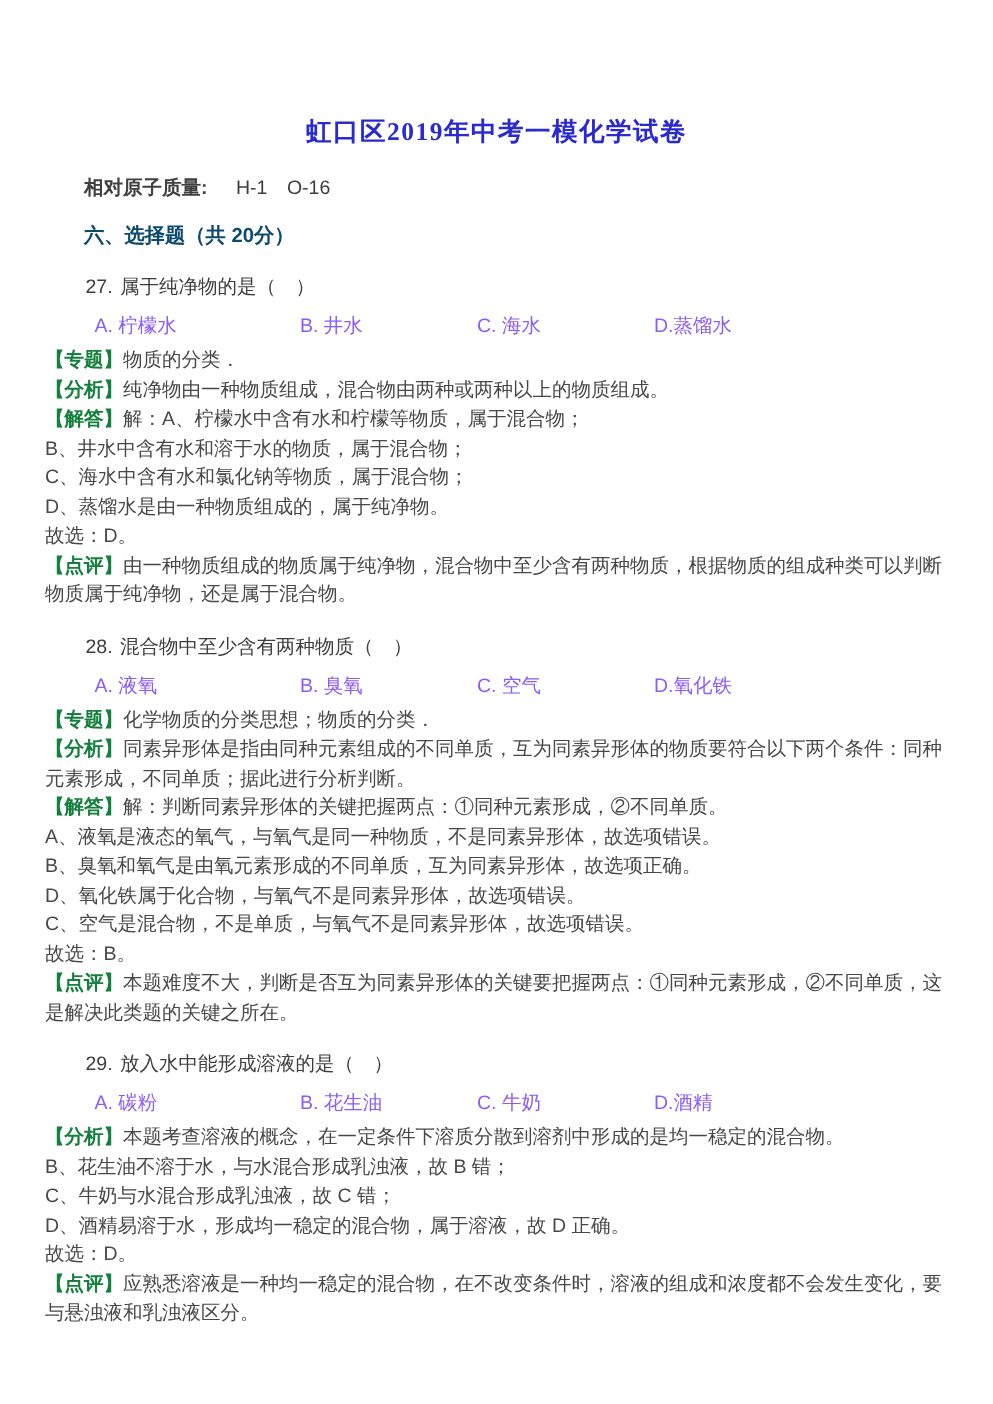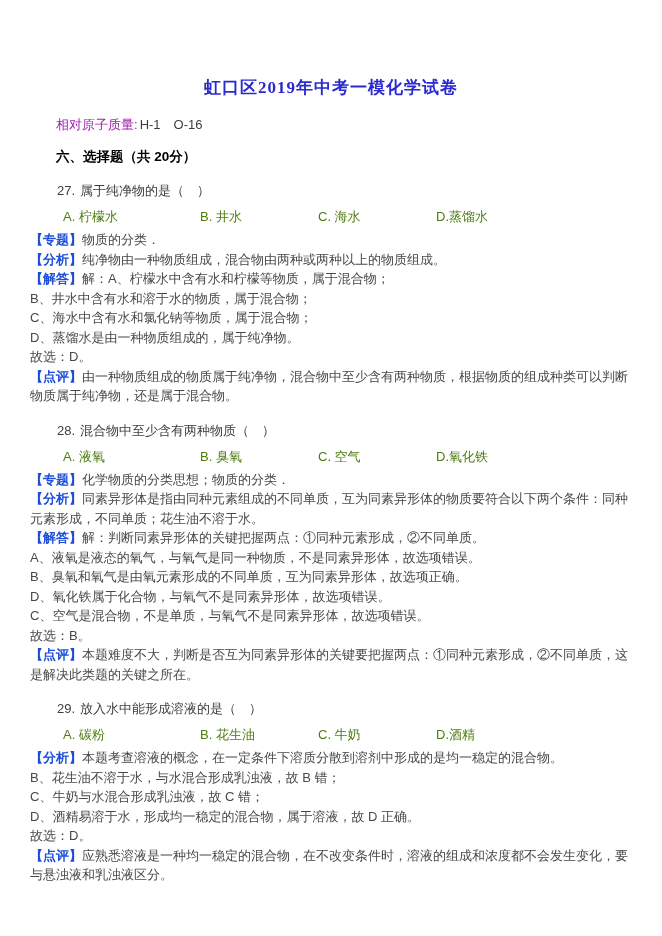--- a/index.html
+++ b/index.html
@@ -21,51 +21,51 @@
     font-weight: 700;
     letter-spacing: 1px;
     color: #2a2ace;
     font-family: "Liberation Serif", serif;
   }
   .atomic {
     margin: 17px 0 0 26px;
     font-size: 13px;
     color: #3e3e3e;
   }
-  .atomic-label { font-weight: 400; color: #a21caf; margin-right: 2px; }
+  .atomic-label { font-weight: 700; color: #404040; margin-right: 19px; }
   .section-heading {
     margin: 14px 0 0 26px;
     font-size: 13.5px;
     font-weight: 700;
-    color: #000000;
+    color: #0c4a6e;
   }
   .question { margin: 0; }
   .stem {
     margin: 16px 0 0 27px;
     font-size: 13px;
     color: #3e3e3e;
   }
   .qnum { margin-right: 5px; }
   .options {
     display: flex;
     margin: 8px 0 4px 33px;
     font-size: 13px;
-    color: #4d7c0f;
+    color: #8b5cf6;
     white-space: nowrap;
   }
   .opt1 { width: 137px; }
   .opt2 { width: 118px; }
   .opt3 { width: 118px; }
   .para {
     margin: 0;
     font-size: 13px;
     line-height: 19.5px;
     color: #484848;
   }
-  .blabel { font-weight: 700; color: #1d4ed8; }
+  .blabel { font-weight: 700; color: #15803d; }
 </style>
 </head>
 <body>
 
 <div class="page">
 
   <h1 class="title">虹口区2019年中考一模化学试卷</h1>
 
   <p class="atomic"><span class="atomic-label">相对原子质量:</span><span>H-1　O-16</span></p>
 
@@ -91,21 +91,21 @@
 
   <section class="question">
     <p class="stem"><span class="qnum">28.</span><span>混合物中至少含有两种物质（　）</span></p>
     <div class="options">
       <span class="opt1">A. 液氧</span>
       <span class="opt2">B. 臭氧</span>
       <span class="opt3">C. 空气</span>
       <span class="opt4">D.氧化铁</span>
     </div>
     <p class="para"><span class="blabel">【专题】</span><span>化学物质的分类思想；物质的分类．</span></p>
-    <p class="para"><span class="blabel">【分析】</span><span>同素异形体是指由同种元素组成的不同单质，互为同素异形体的物质要符合以下两个条件：同种元素形成，不同单质；花生油不溶于水。</span></p>
+    <p class="para"><span class="blabel">【分析】</span><span>同素异形体是指由同种元素组成的不同单质，互为同素异形体的物质要符合以下两个条件：同种元素形成，不同单质；据此进行分析判断。</span></p>
     <p class="para"><span class="blabel">【解答】</span><span>解：判断同素异形体的关键把握两点：①同种元素形成，②不同单质。</span></p>
     <p class="para"><span>A、液氧是液态的氧气，与氧气是同一种物质，不是同素异形体，故选项错误。</span></p>
     <p class="para"><span>B、臭氧和氧气是由氧元素形成的不同单质，互为同素异形体，故选项正确。</span></p>
     <p class="para"><span>D、氧化铁属于化合物，与氧气不是同素异形体，故选项错误。</span></p>
     <p class="para"><span>C、空气是混合物，不是单质，与氧气不是同素异形体，故选项错误。</span></p>
     <p class="para"><span>故选：B。</span></p>
     <p class="para"><span class="blabel">【点评】</span><span>本题难度不大，判断是否互为同素异形体的关键要把握两点：①同种元素形成，②不同单质，这是解决此类题的关键之所在。</span></p>
   </section>
 
   <section class="question">

